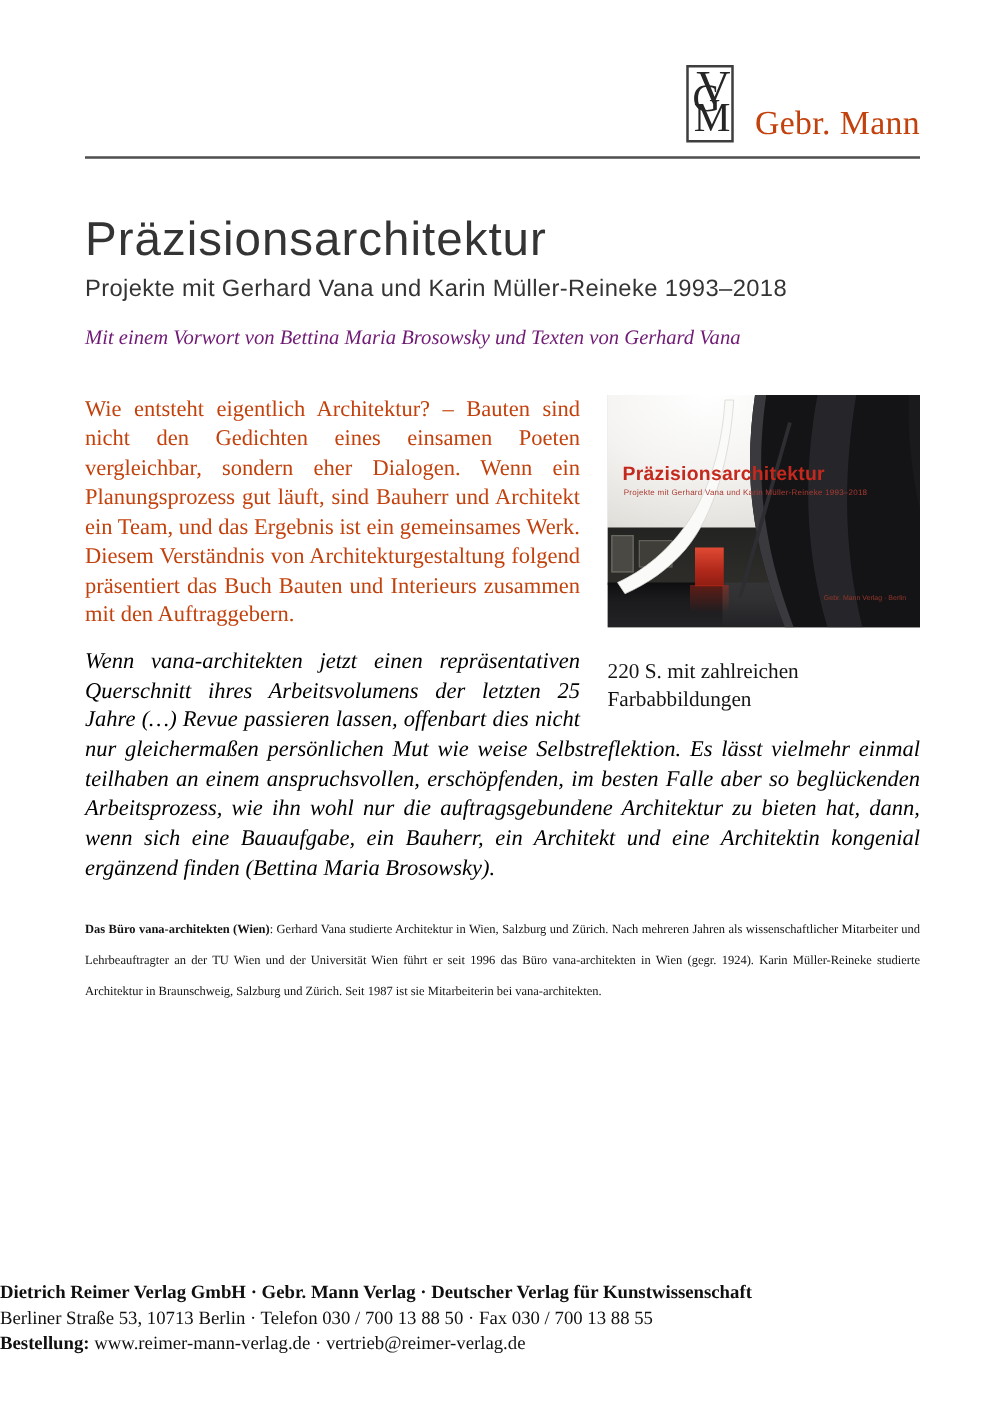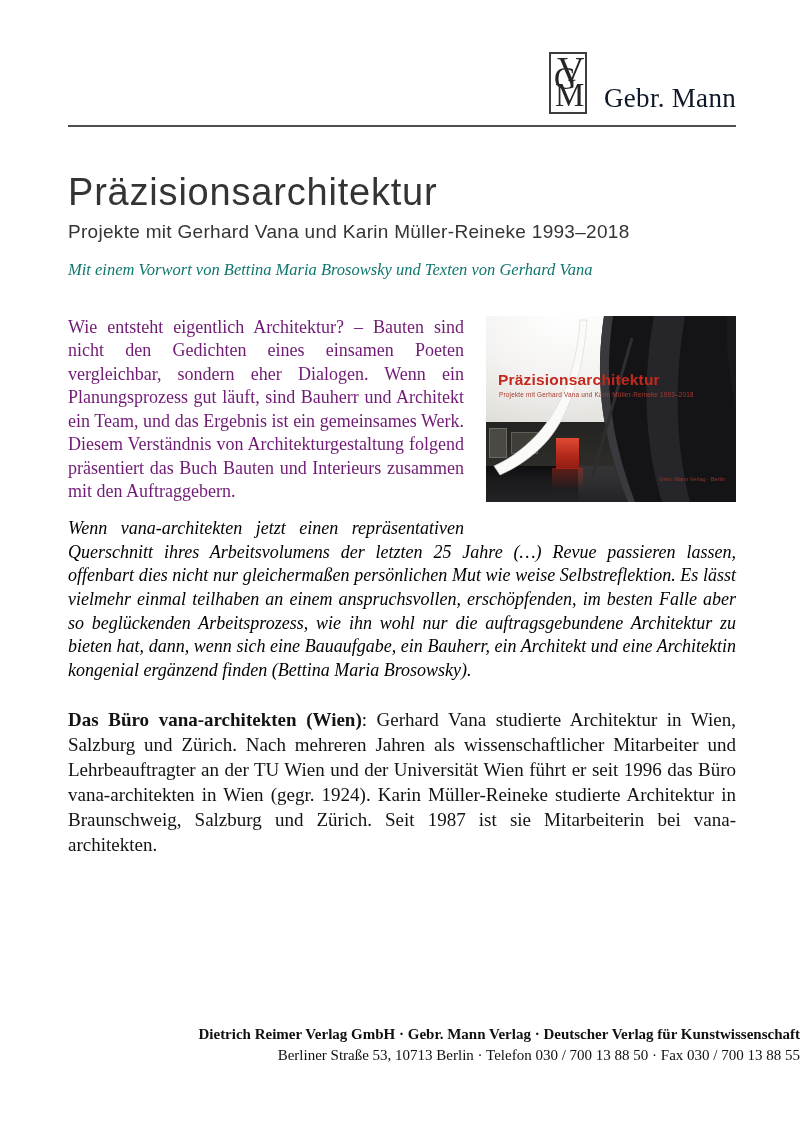--- a/index.html
+++ b/index.html
@@ -7,30 +7,30 @@
   .page { position:relative; width:800px; height:1135px; background:#fff; overflow:hidden;
           padding:0 64px 0 68px; }
 
   
   .header-row { display:flex; justify-content:flex-end; align-items:flex-end; margin-top:52px; }
   .monogram-box { position:relative; width:38px; height:62px; border:2px solid #3e3e3e; flex:0 0 auto; }
   .monogram-box span { position:absolute; line-height:1; color:#262626; font-family:"Liberation Serif", serif; }
   .mg-v { top:-3px; left:6px; font-size:38px; }
   .mg-g { top:9px; left:3px; font-size:31px; }
   .mg-m { top:25px; left:4px; font-size:33px; }
-  .wordmark { font-size:27px; color:#0f172a; margin-left:17px; margin-bottom:2px; line-height:1;
+  .wordmark { font-size:27px; color:#c2410c; margin-left:17px; margin-bottom:2px; line-height:1;
               letter-spacing:0.3px;text-align:center; }
   .header-rule { border:none; border-top:2px solid #4f4f4f; margin-top:11px; }
 
   
   .title-block { margin-top:46px; font-family:"Liberation Sans", sans-serif; }
   .page-title { font-size:38px; font-weight:400; color:#343434; letter-spacing:0.8px; line-height:1.05; }
   .page-subtitle { font-size:19px; font-weight:400; color:#343434; letter-spacing:0.3px; margin-top:8px; }
   .dedication { font-family:"Liberation Serif", serif; font-style:italic; font-size:16.5px;
-                color:#0f766e; margin-top:17px; }
+                color:#701a75; margin-top:17px; }
 
   
   .main { margin-top:36px; }
   .book-aside { float:right; width:250px; margin-left:22px; }
   .cover { position:relative; width:250px; height:186px; background:#dcdad6; overflow:hidden; }
   .cover .vault { position:absolute; inset:0;
      background:radial-gradient(120% 110% at 32% 0%, #ffffff 0%, #f4f3f1 30%, #e2e0db 55%, #bdbab3 78%, #8f8c85 100%); }
   .cover .wall { position:absolute; left:0; top:106px; width:165px; height:46px;
      background:linear-gradient(180deg,#232321,#2e2d2a); }
   .cover .floor { position:absolute; left:0; top:150px; width:100%; height:36px;
@@ -48,30 +48,30 @@
   .cover svg { position:absolute; inset:0; }
   .cover-title { position:absolute; left:12px; top:56px; font-family:"Liberation Sans", sans-serif;
      font-weight:bold; font-size:15.5px; letter-spacing:0.2px; line-height:1; }
   .cover-subtitle { position:absolute; left:13px; top:76px; font-family:"Liberation Sans", sans-serif;
      font-size:6.4px; letter-spacing:0.2px; line-height:1; }
   .cover-imprint { position:absolute; right:11px; top:161px; font-family:"Liberation Sans", sans-serif;
      font-size:5.6px; line-height:1; }
 
   .book-details { margin-top:23px; font-size:17px; line-height:23px; color:#141414; }
 
-  .intro-paragraph { font-size:18px; line-height:23.5px; text-align:justify; color:#701a75;margin-top:12px; }
+  .intro-paragraph { font-size:18px; line-height:23.5px; text-align:justify; color:#c2410c;margin-top:12px; }
   .quote-paragraph { margin-top:13px; font-style:italic; font-size:18px; line-height:23.7px;
                      text-align:justify; color:#000000; }
 
   
-  .bio { clear:both; margin-top:24px; font-size:19px; line-height:25px; text-align:justify; color:#121212; }
+  .bio { clear:both; margin-top:24px; font-size:10px; line-height:25px; text-align:justify; color:#121212; }
   .bio b { font-weight:bold; }
 
   
-  .footer { position:absolute; left:0; right:0; top:1024px; text-align:right; color:#101010;
+  .footer { position:absolute; left:0; right:0; top:1024px; text-align:left; color:#101010;
             font-size:15px; line-height:20.5px; }
   .footer .f1 { font-weight:bold; }
   .footer .f3 b { font-weight:bold; }
 </style>
 </head>
 <body>
 
 <div class="page">
 
   <div class="header-row">
@@ -109,28 +109,30 @@
           <path d="M250,0 L250,92 C243,62 240,30 241,0 Z" fill="#1a1a1c"></path>
           <line x1="146" y1="22" x2="106" y2="162" stroke="#2e2e32" stroke-width="3"></line>
           <path d="M101,4 C98,48 86,96 62,124 C48,140 32,151 14,159 L8,150 C28,141 50,124 66,99 C82,74 92,40 94,4 Z" fill="#fafaf8" stroke="#d6d5d0" stroke-width="0.6"></path>
         </svg>
         <div class="cover-title" style="color:#c5281c">Präzisionsarchitektur</div>
         <div class="cover-subtitle" style="color:#a83a30">Projekte mit Gerhard Vana und Karin Müller-Reineke 1993–2018</div>
         <div class="cover-imprint" style="color:#93362a">Gebr. Mann Verlag · Berlin</div>
       </div>
 
       <div class="book-details">
+        <div>220 S. mit zahlreichen Farbabbildungen</div>
       </div>
     </aside>
 
     <p class="intro-paragraph">Wie entsteht eigentlich Architektur? – Bauten sind nicht den Gedichten eines einsamen Poeten vergleichbar, sondern eher Dialogen. Wenn ein Planungsprozess gut läuft, sind Bauherr und Architekt ein Team, und das Ergebnis ist ein gemeinsames Werk. Diesem Verständnis von Architekturgestaltung folgend präsentiert das Buch Bauten und Interieurs zusammen mit den Auftraggebern.</p>
 
     <p class="quote-paragraph">Wenn vana-architekten jetzt einen repräsentativen Querschnitt ihres Arbeitsvolumens der letzten 25 Jahre (…) Revue passieren lassen, offenbart dies nicht nur gleichermaßen persönlichen Mut wie weise Selbstreflektion. Es lässt vielmehr einmal teilhaben an einem anspruchsvollen, erschöpfenden, im besten Falle aber so beglückenden Arbeitsprozess, wie ihn wohl nur die auftragsgebundene Architektur zu bieten hat, dann, wenn sich eine Bauaufgabe, ein Bauherr, ein Architekt und eine Architektin kongenial ergänzend finden (Bettina Maria Brosowsky).</p>
   </div>
 
   <p class="bio"><b>Das Büro vana-architekten (Wien)</b><span>: Gerhard Vana studierte Architektur in Wien, Salzburg und Zürich. Nach mehreren Jahren als wissenschaftlicher Mitarbeiter und Lehrbeauftragter an der TU Wien und der Universität Wien führt er seit 1996 das Büro vana-architekten in Wien (gegr. 1924). Karin Müller-Reineke studierte Architektur in Braunschweig, Salzburg und Zürich. Seit 1987 ist sie Mitarbeiterin bei vana-architekten.</span></p>
 
   <div class="footer">
     <div class="f1">Dietrich Reimer Verlag GmbH · Gebr. Mann Verlag · Deutscher Verlag für Kunstwissenschaft</div>
     <div class="f2">Berliner Straße 53, 10713 Berlin · Telefon 030 / 700 13 88 50 · Fax 030 / 700 13 88 55</div>
+    <div class="f3"><b>Bestellung:</b><span> www.reimer-mann-verlag.de · vertrieb@reimer-verlag.de</span></div>
   </div>
 
 </div>
 
 </body></html>

